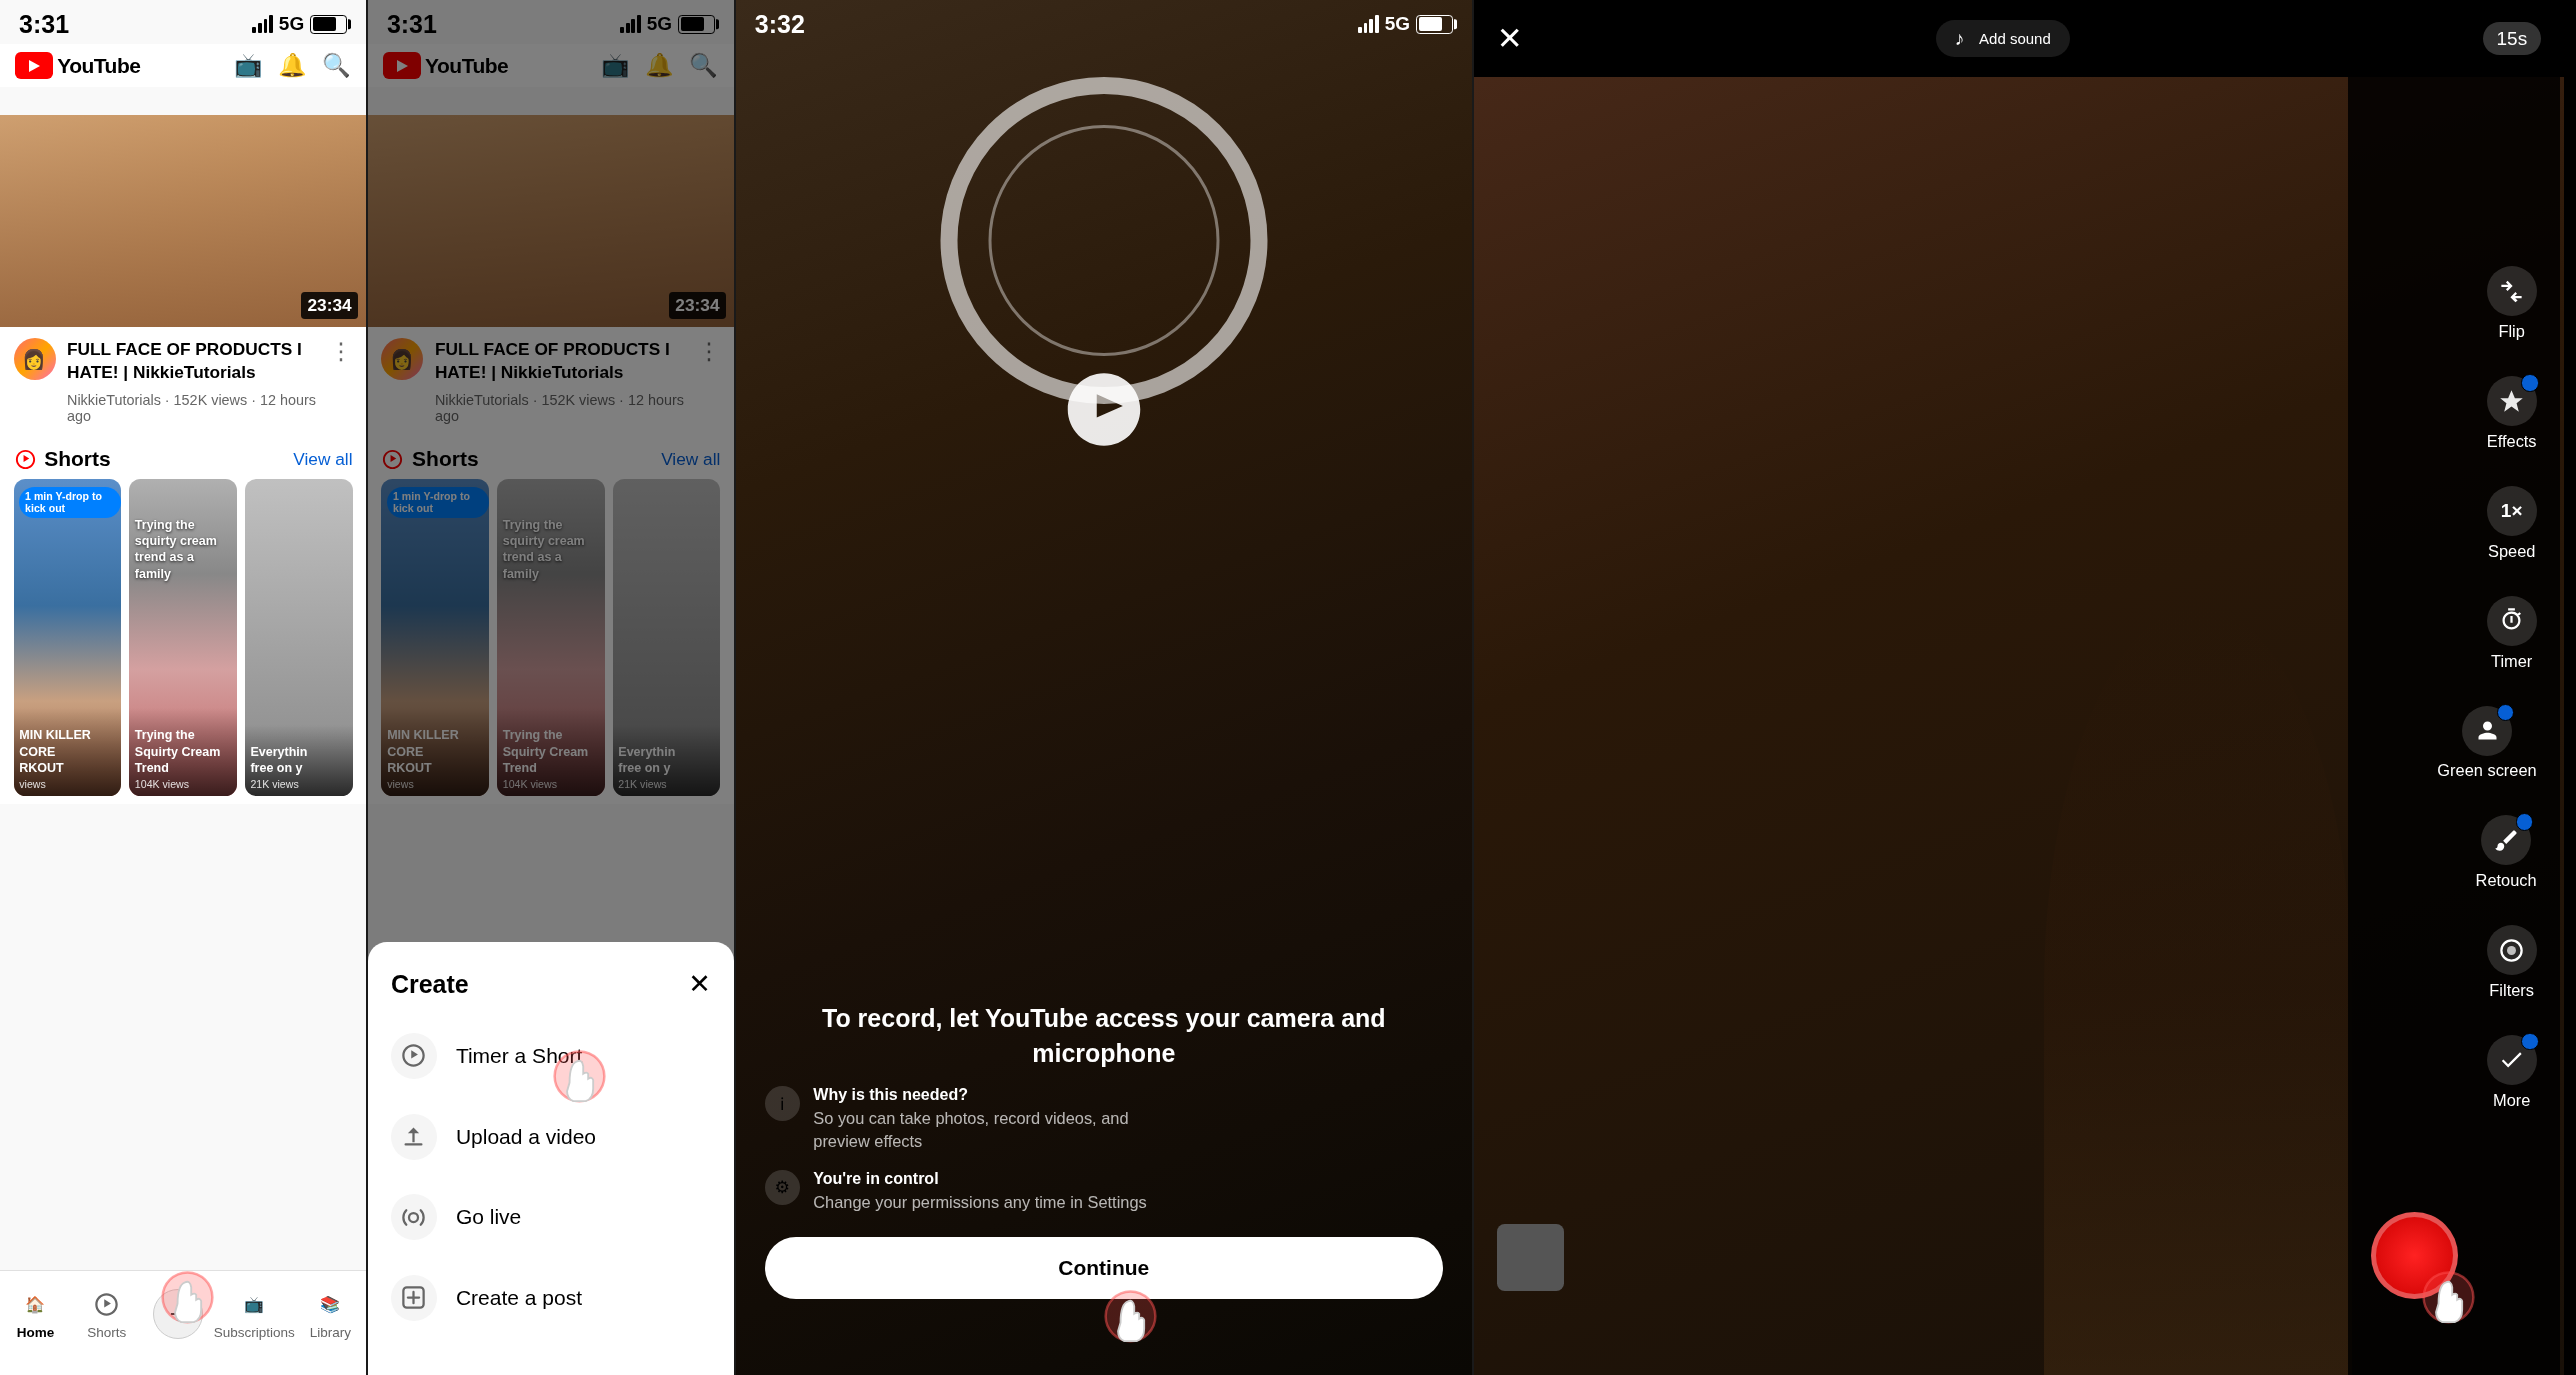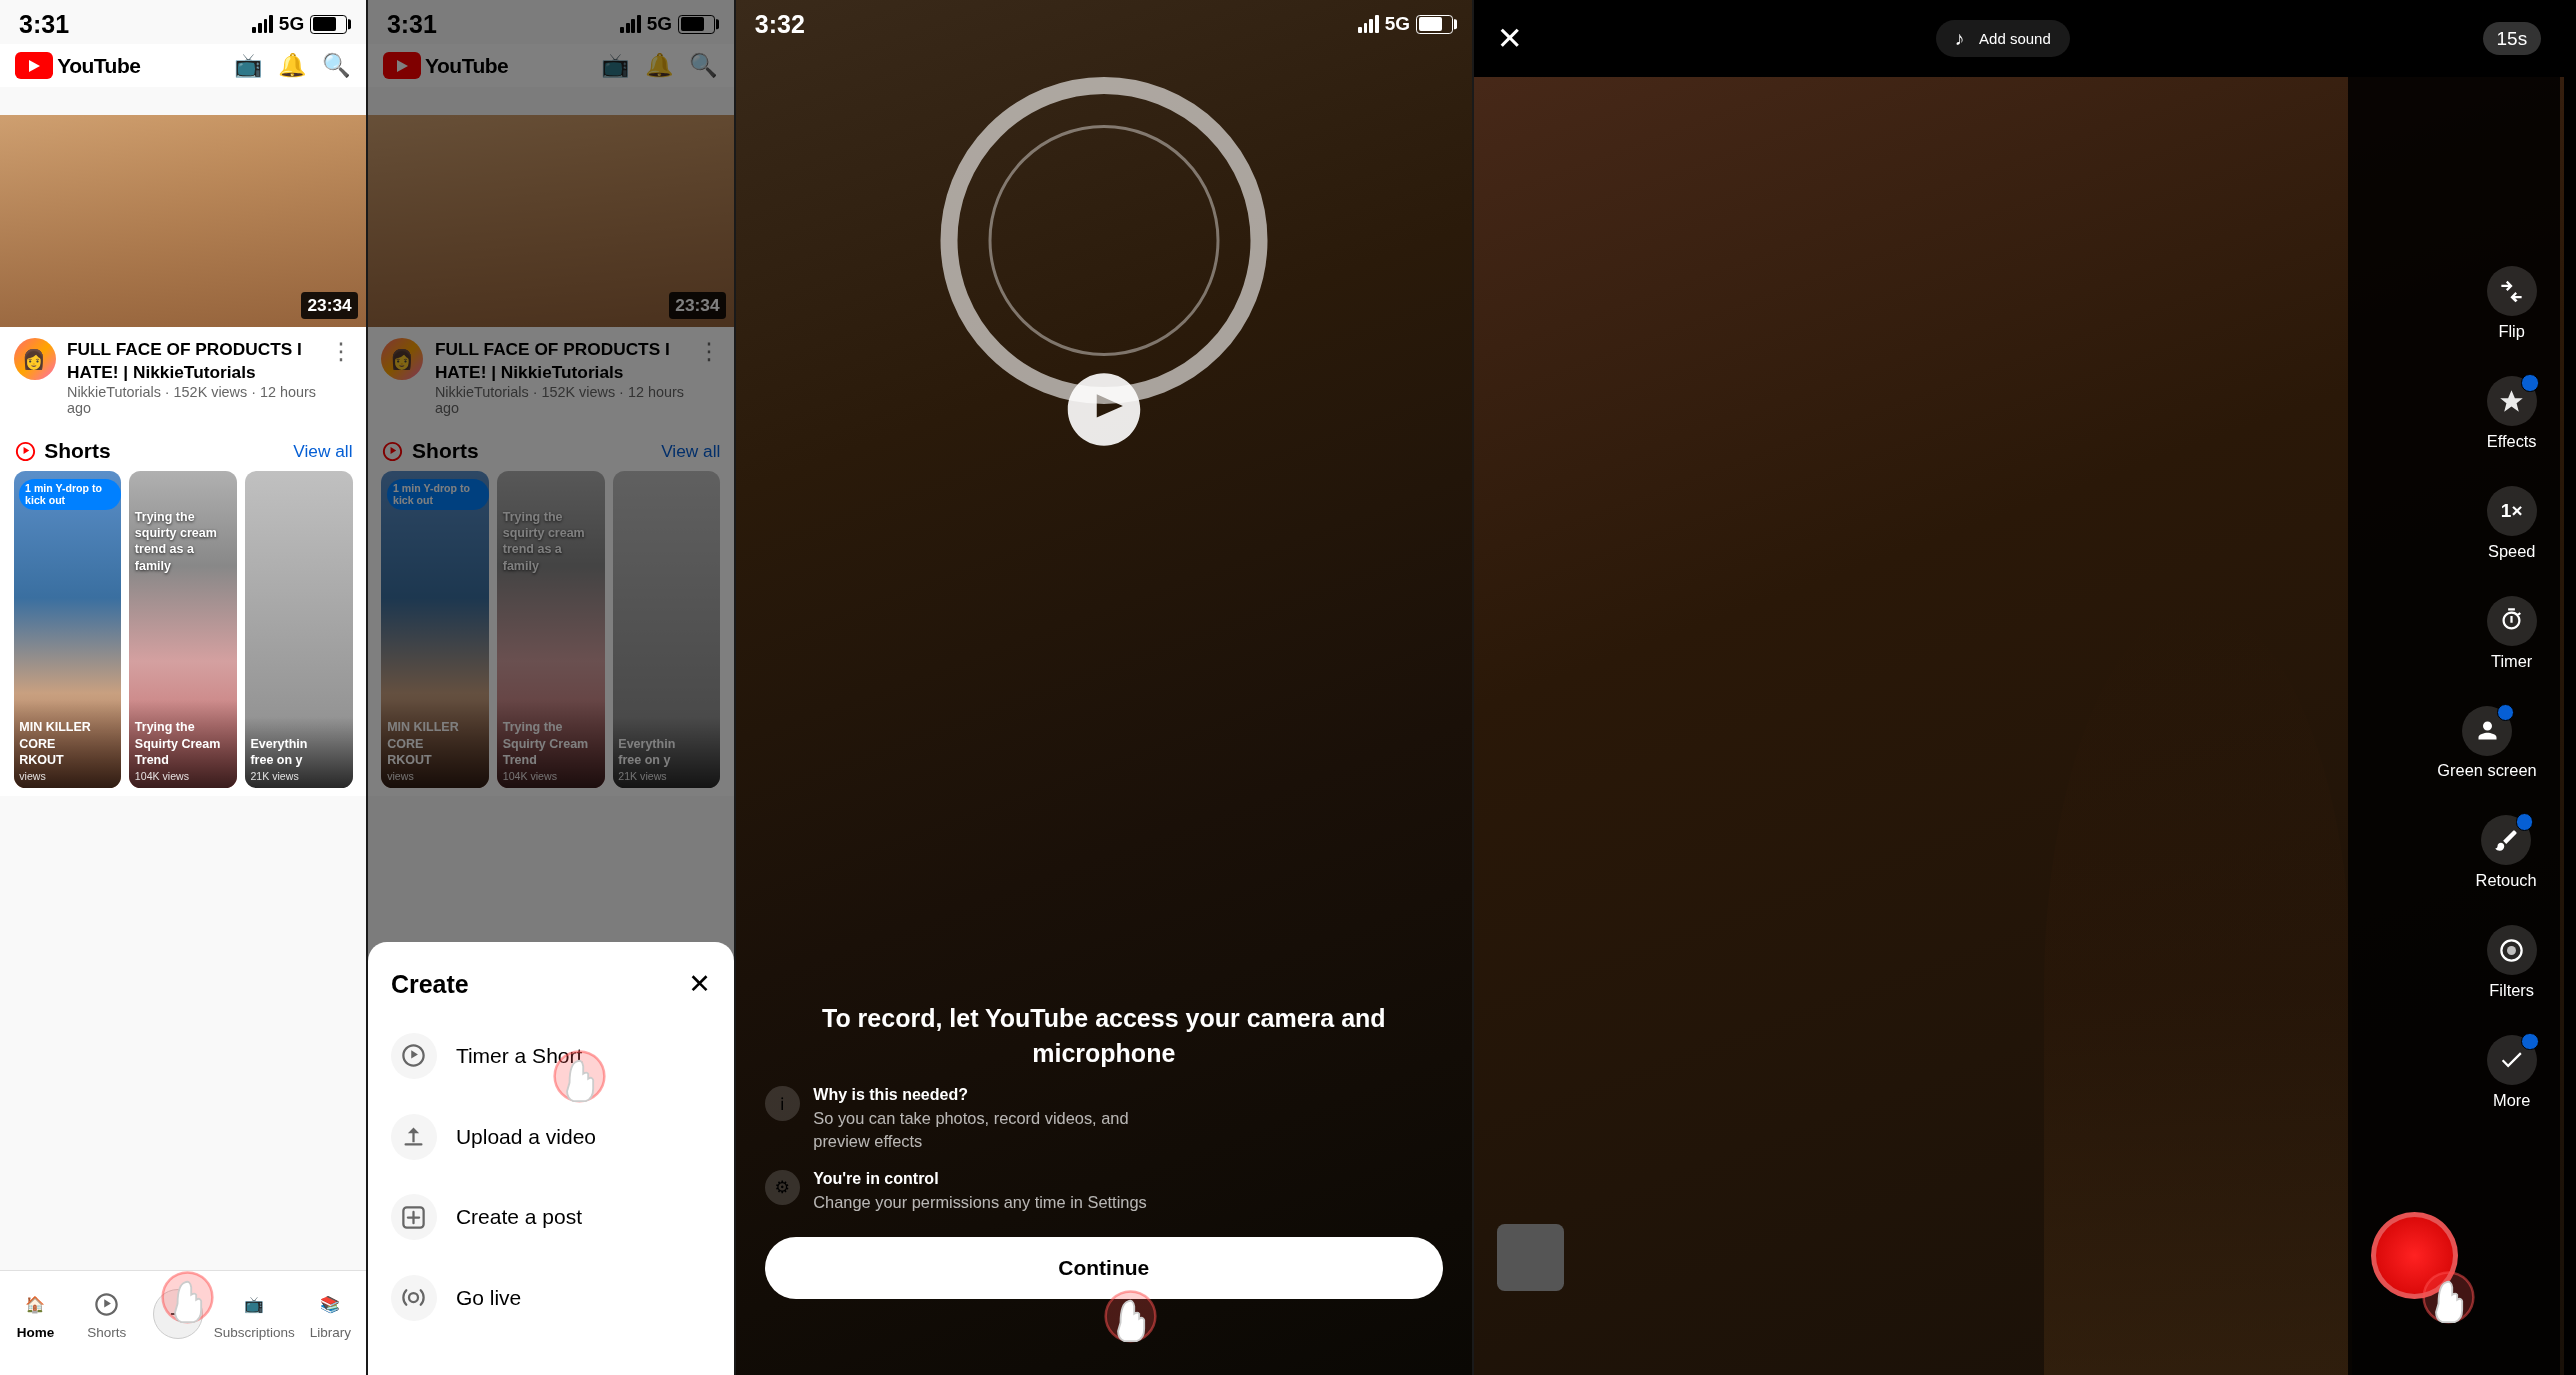--- a/index.html
+++ b/index.html
@@ -203,21 +203,21 @@
     .video-info { flex: 1; }
     .video-title {
       font-size: 17.3px;
       font-weight: 600;
       color: #000;
       line-height: 1.3;
     }
     .video-subtitle {
       font-size: 14.4px;
       color: #666;
-      margin-top: 1px;
+      margin-top: 9px;
     }
     .video-more {
       color: #666;
       font-size: 23px;
     }
 
     
     .shorts-section { background: #fff; padding-bottom: 7.7px; }
     .shorts-header {
       display: flex;
@@ -857,36 +857,36 @@
           <path d="M12 4L7 9h4v8h2V9h4L12 4z" fill="#666"></path>
           <rect x="4" y="18" width="16" height="2" rx="1" fill="#666"></rect>
         </svg>
       </div>
       <span class="modal-item-label">Upload a video</span>
     </div>
 
     <div class="modal-item">
       <div class="modal-item-icon">
         <svg width="27" height="27" viewBox="0 0 24 24" fill="none">
-          <rect x="3" y="3" width="18" height="18" rx="3" stroke="#666" stroke-width="2" fill="none"></rect>
-          <path d="M7 12h10M12 7v10" stroke="#666" stroke-width="2" stroke-linecap="round"></path>
-        </svg>
-      </div>
-      <span class="modal-item-label">Create a post</span>
+          <circle cx="12" cy="12" r="4" fill="none" stroke="#666" stroke-width="2"></circle>
+          <path d="M5.6 5.6A9 9 0 0 0 3 12a9 9 0 0 0 2.6 6.4" stroke="#666" stroke-width="2" stroke-linecap="round" fill="none"></path>
+          <path d="M18.4 5.6A9 9 0 0 1 21 12a9 9 0 0 1-2.6 6.4" stroke="#666" stroke-width="2" stroke-linecap="round" fill="none"></path>
+        </svg>
+      </div>
+      <span class="modal-item-label">Go live</span>
     </div>
 
     <div class="modal-item">
       <div class="modal-item-icon">
         <svg width="27" height="27" viewBox="0 0 24 24" fill="none">
-          <circle cx="12" cy="12" r="4" fill="none" stroke="#666" stroke-width="2"></circle>
-          <path d="M5.6 5.6A9 9 0 0 0 3 12a9 9 0 0 0 2.6 6.4" stroke="#666" stroke-width="2" stroke-linecap="round" fill="none"></path>
-          <path d="M18.4 5.6A9 9 0 0 1 21 12a9 9 0 0 1-2.6 6.4" stroke="#666" stroke-width="2" stroke-linecap="round" fill="none"></path>
-        </svg>
-      </div>
-      <span class="modal-item-label">Go live</span>
+          <rect x="3" y="3" width="18" height="18" rx="3" stroke="#666" stroke-width="2" fill="none"></rect>
+          <path d="M7 12h10M12 7v10" stroke="#666" stroke-width="2" stroke-linecap="round"></path>
+        </svg>
+      </div>
+      <span class="modal-item-label">Create a post</span>
     </div>
   </div>
 
   <div class="cursor-hand" style="position:absolute; bottom: 250px; left: 173px;">
     <svg viewBox="0 0 60 70" fill="none">
       <circle cx="30" cy="30" r="20" fill="rgba(255,80,80,0.25)" stroke="rgba(255,80,80,0.5)" stroke-width="2"></circle>
       <path d="M22 35 Q22 20 28 18 Q32 16 33 22 L33 28 Q36 26 37 28 L37 32 Q40 30 41 33 L41 40 Q41 48 35 50 L25 50 Q20 48 20 42 Z" fill="#fff" stroke="#ccc" stroke-width="1.5"></path>
     </svg>
   </div>
 

